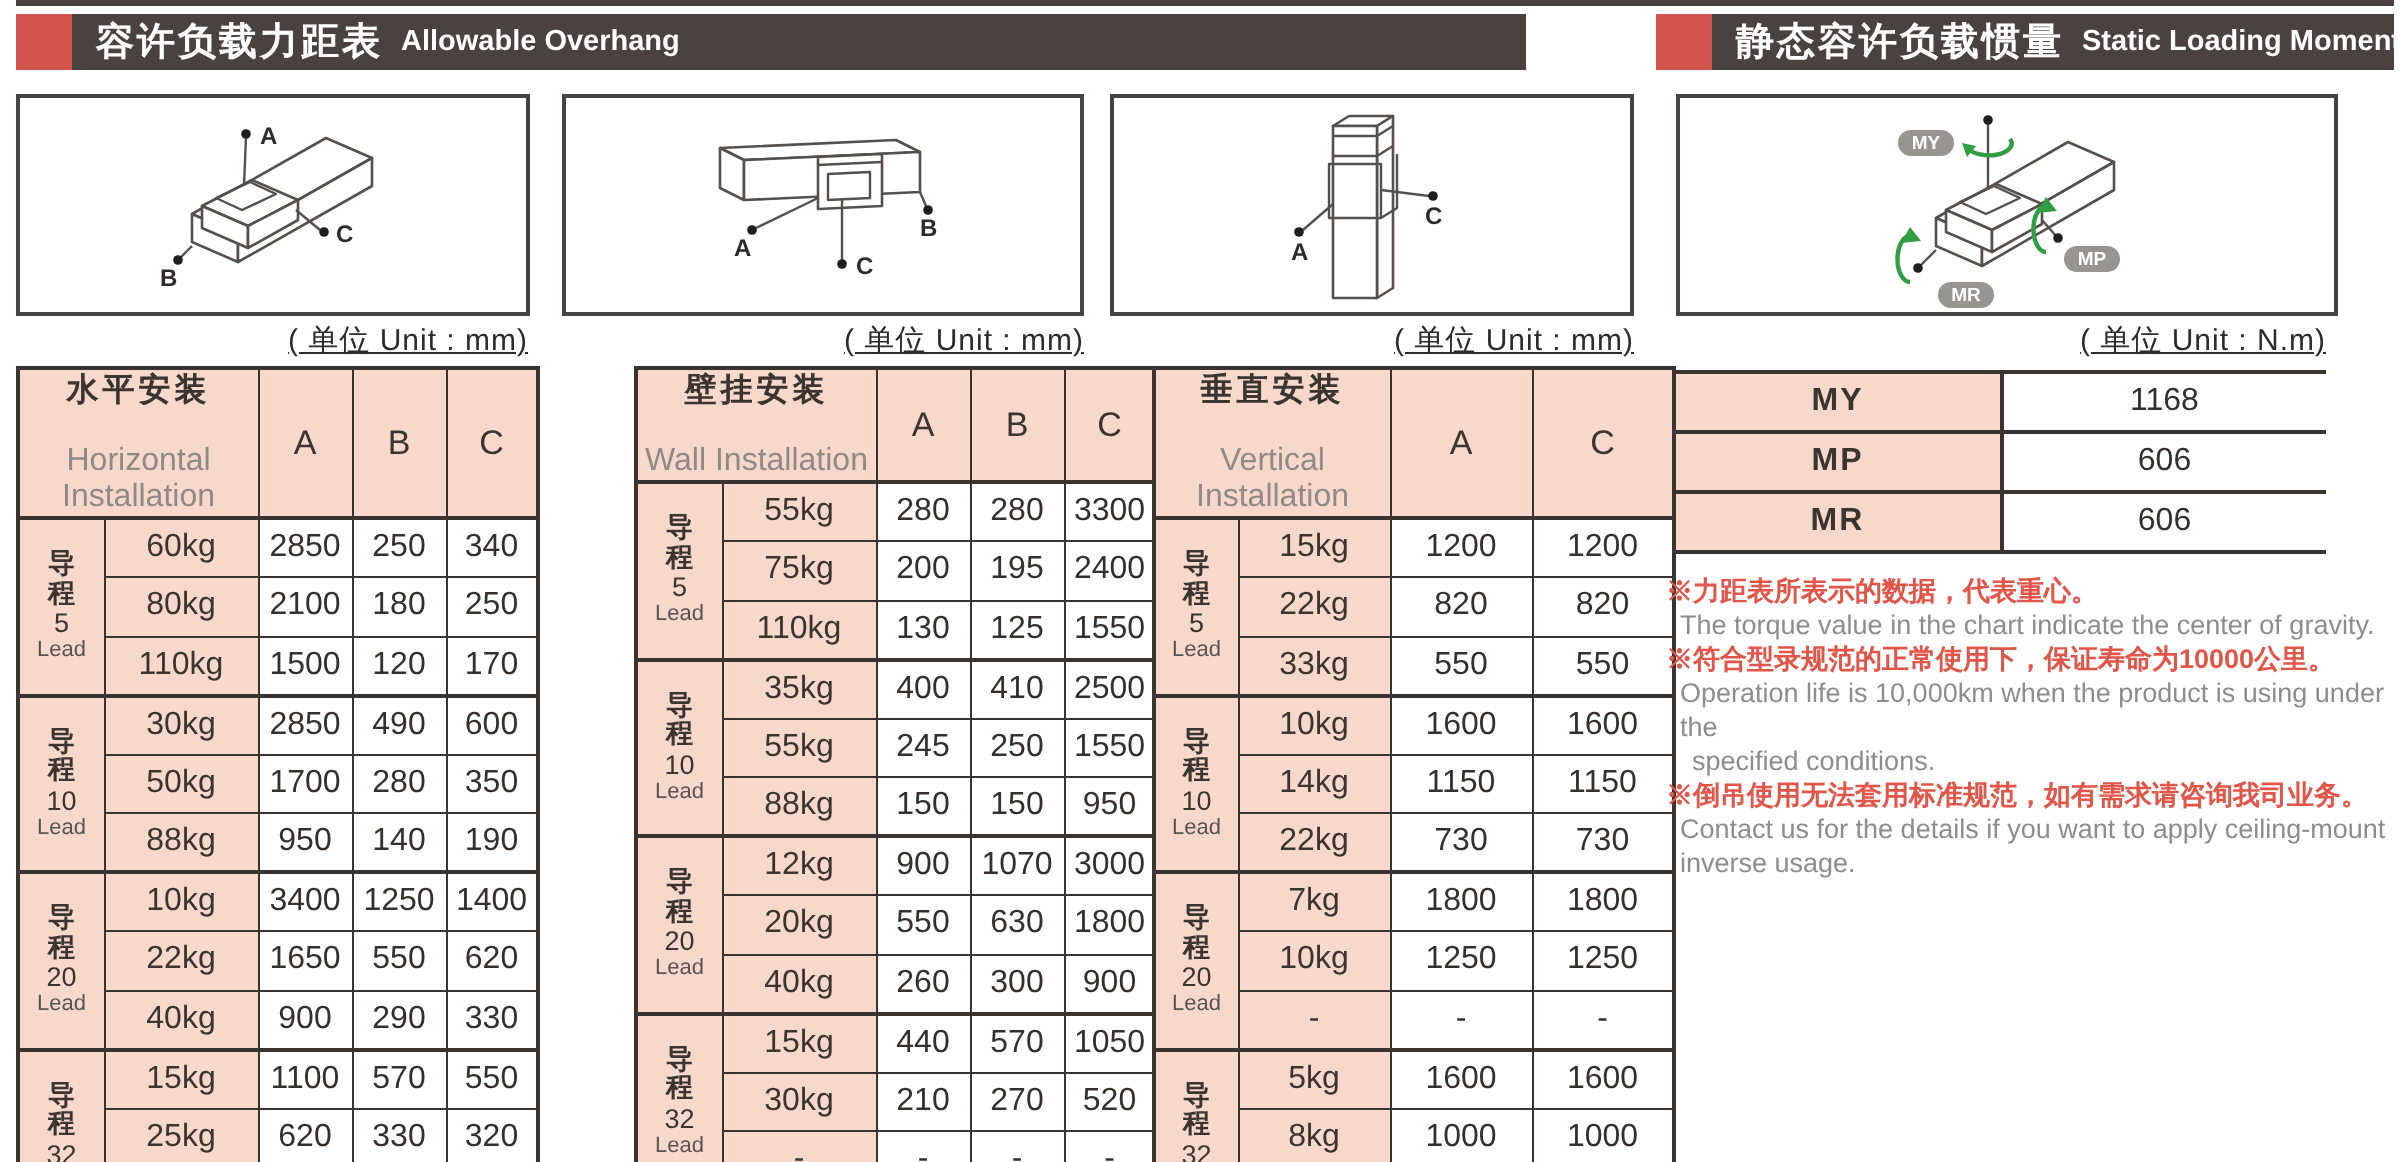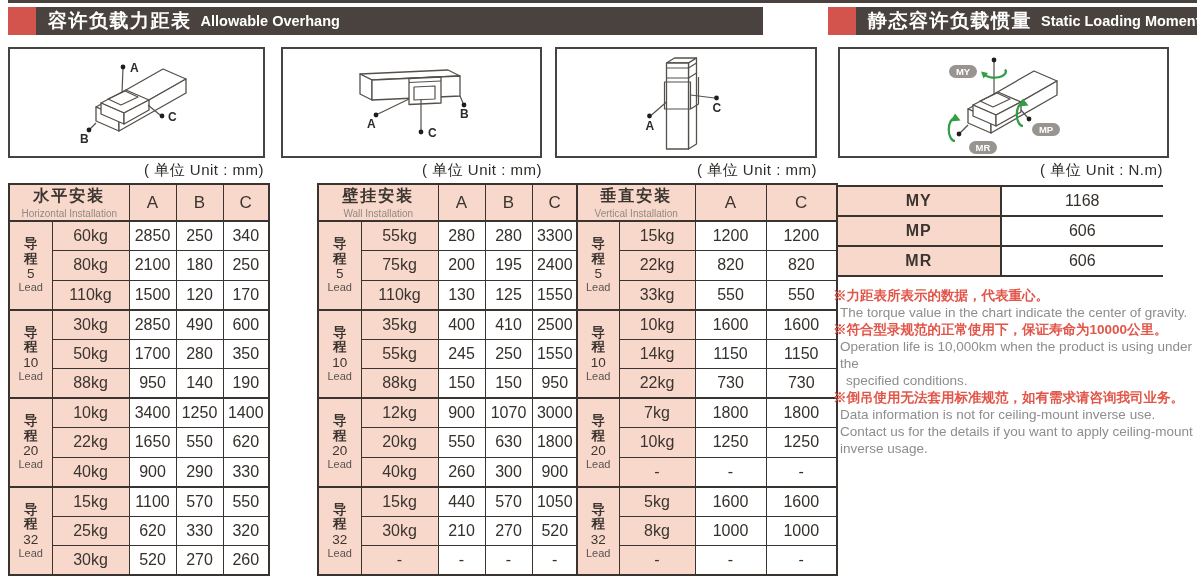--- a/index.html
+++ b/index.html
@@ -26,37 +26,37 @@
   .sk  { stroke:#55504b; stroke-width:1.3; fill:#fff; stroke-linejoin:round; }
   .skn { stroke:#55504b; stroke-width:1.2; fill:none; stroke-linejoin:round; }
   .dot { fill:#1e1e1e; stroke:none; }
   .lab { font-size:12px; font-weight:bold; fill:#2e2a27; }
   .grn { stroke:#2f9e44; stroke-width:2.2; fill:none; }
   .grnh { fill:#2f9e44; stroke:none; }
   .pill { fill:#98948f; stroke:none; }
   .pilltext { font-size:9.5px; font-weight:bold; fill:#fff; text-anchor:middle; }
 
   
-  .unit { position:absolute; top:161px; font-size:15px; color:#2e2b28; text-align:right; letter-spacing:0.5px; }
+  .unit { position:absolute; top:161px; font-size:15px; color:#2e2b28; text-align:right; letter-spacing:0.5px;text-decoration:underline; }
   .u1 { left:8px;   width:256px; }
   .u2 { left:281px; width:261px; }
   .u3 { left:555px; width:262px; }
   .u4 { left:838px; width:325px; }
 
   
   .thost { position:absolute; top:183px;border-radius:17px; }
   .t1 { left:8px; } .t2 { left:281px;padding-left:36px; } .t3 { left:576px; }
   .otable { border-collapse:collapse; table-layout:fixed; border:2px solid #3a3430; }
   .otable td { border:1.5px solid #3a3430; text-align:center; vertical-align:middle; padding:0; }
   .hrow { height:37px; }
   .drow { height:29.5px; }
   .gstart td { border-top:2.5px solid #3a3430; }
   .pink { background:#f9d8cc; }
   .titlecell .tzh { font-size:16px; font-weight:bold; color:#3b3530; letter-spacing:2px; }
-  .titlecell .ten { font-size:10px; color:#8f8a85; margin-top:1px; }
+  .titlecell .ten { font-size:16px; color:#8f8a85; margin-top:16px; }
   .colhead { font-size:17px; color:#3b3530; }
   .leadcell .lzh { font-size:13.5px; font-weight:bold; line-height:14.5px; color:#3b3530; }
   .leadcell .lnum { font-size:13.5px; line-height:15px; color:#3b3530; }
   .leadcell .len { font-size:11px; line-height:12px; color:#575350; }
   .wcell { font-size:16px; color:#3b3530; }
   .vcell { font-size:16px; color:#35302b; background:#fff; }
 
   
   .mtable { position:absolute; left:838px; top:185px; width:325px; border-collapse:collapse; table-layout:fixed; }
   .mtable td { padding:0; height:28px; text-align:center; vertical-align:middle; border-top:2px solid #3a3430; }
@@ -545,18 +545,17 @@
   </tbody>
     </table>
 
   <div class="notes">
     <div class="nz">※力距表所表示的数据，代表重心。</div>
     <div class="ne">The torque value in the chart indicate the center of gravity.</div>
     <div class="nz">※符合型录规范的正常使用下，保证寿命为10000公里。</div>
     <div class="ne">Operation life is 10,000km when the product is using under the</div>
     <div class="ne ne2">specified conditions.</div>
     <div class="nz">※倒吊使用无法套用标准规范，如有需求请咨询我司业务。</div>
-    <div class="ne">Data information is not for ceiling-mount inverse use.</div>
     <div class="ne">Contact us for the details if you want to apply ceiling-mount</div>
     <div class="ne">inverse usage.</div>
   </div>
 
 </div>
 
 </body></html>

